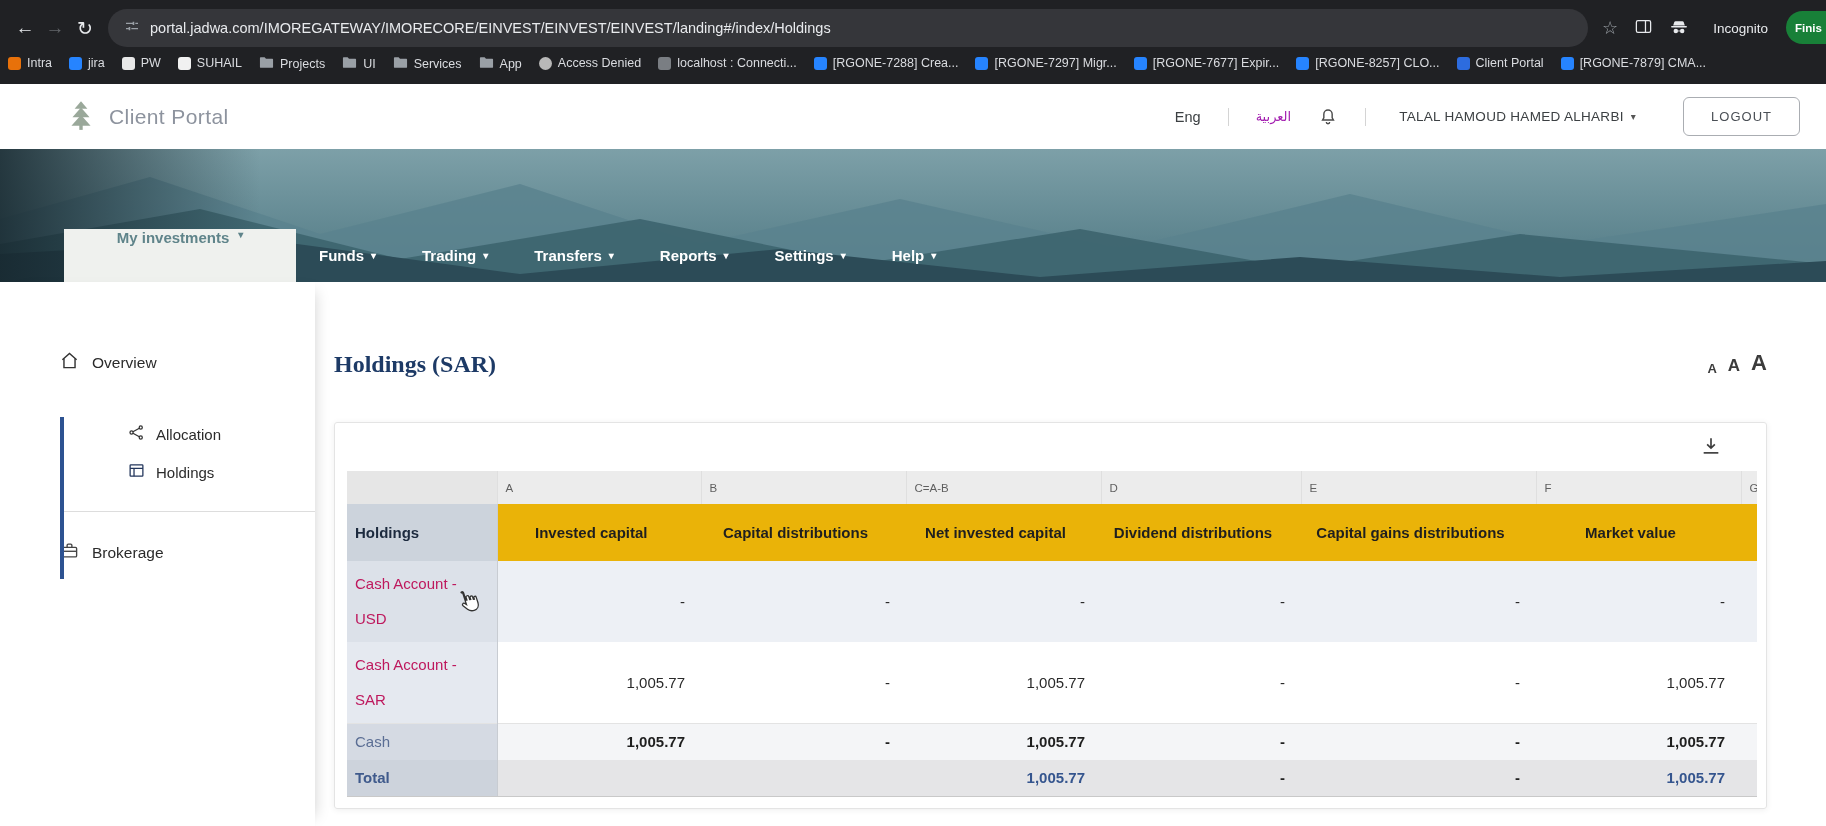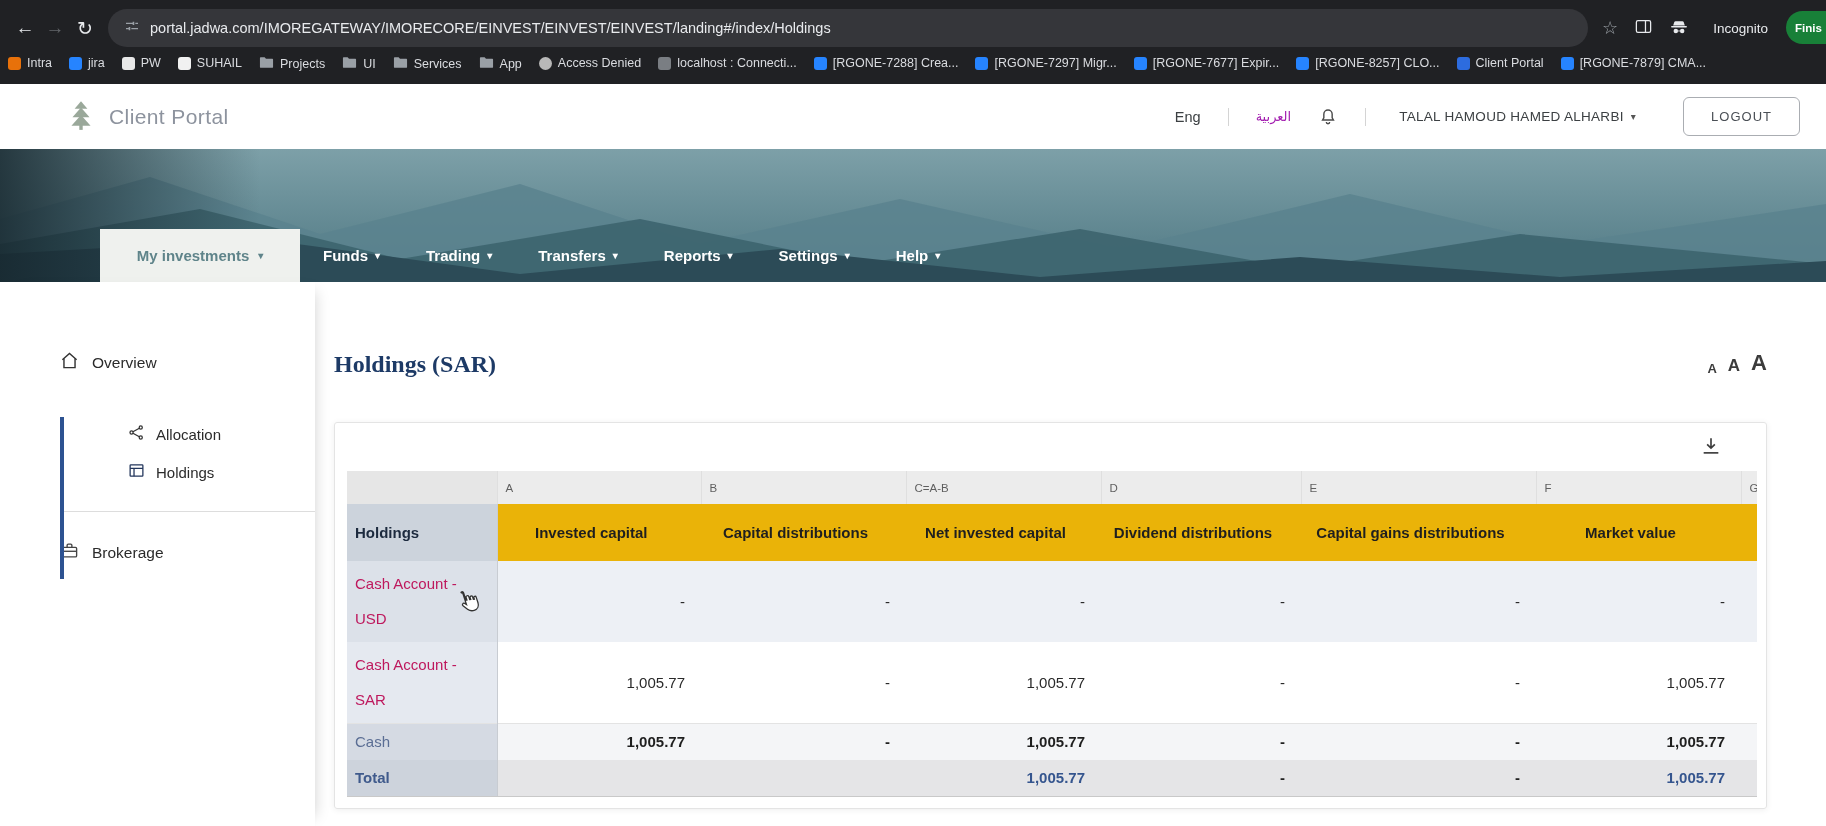--- a/index.html
+++ b/index.html
@@ -37,22 +37,22 @@
                display:flex; align-items:center; gap:7px; }
   .user-name .caret { font-size:10px; color:#555; }
   .logout-btn { margin-left:20px; border:1px solid #aaadb2; border-radius:6px; background:#fff;
                 padding:11px 27px; font-size:13px; color:#4a4f55; letter-spacing:1px; cursor:pointer;
                 font-family:"Liberation Sans", sans-serif; }
 
   
   .hero { position:absolute; top:149px; left:0; width:1826px; height:133px; overflow:hidden; }
   .hero svg.art { position:absolute; inset:0; }
   .hero-nav { position:absolute; left:64px; bottom:0; display:flex; align-items:stretch; height:53px; }
-  .mi-tab { width:200px; background:#eff1ee; color:#5f848a; display:flex; align-items:center;
-            justify-content:center; gap:9px; font-weight:700; font-size:15px; cursor:pointer;margin-left:36px; }
+  .mi-tab { width:232px; background:#eff1ee; color:#5f848a; display:flex; 
+            justify-content:center; gap:9px; font-weight:700; font-size:15px; cursor:pointer; }
   .mi-tab .caret { font-size:10px; }
   .nav-item { display:flex; align-items:center; gap:7px; color:#fff; font-weight:700; font-size:15px;
               padding:0 23px; cursor:pointer; }
   .nav-item .caret { font-size:10px; }
 
   
   .pbody { position:absolute; top:282px; left:0; width:1826px; height:544px; display:flex; background:#fff; }
   .sidebar { width:315px; flex:0 0 auto; padding-top:58px; position:relative;
              box-shadow:10px 0 14px -10px rgba(0,0,0,.18), 0 14px 14px -12px rgba(0,0,0,.15); }
   .side-item { display:flex; align-items:center; gap:13px; padding:11px 0 11px 60px;

